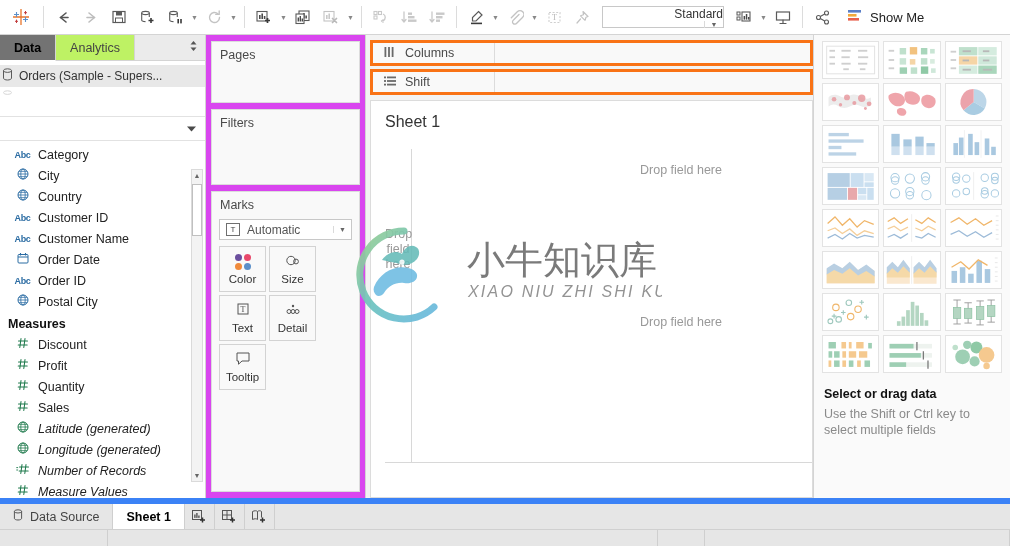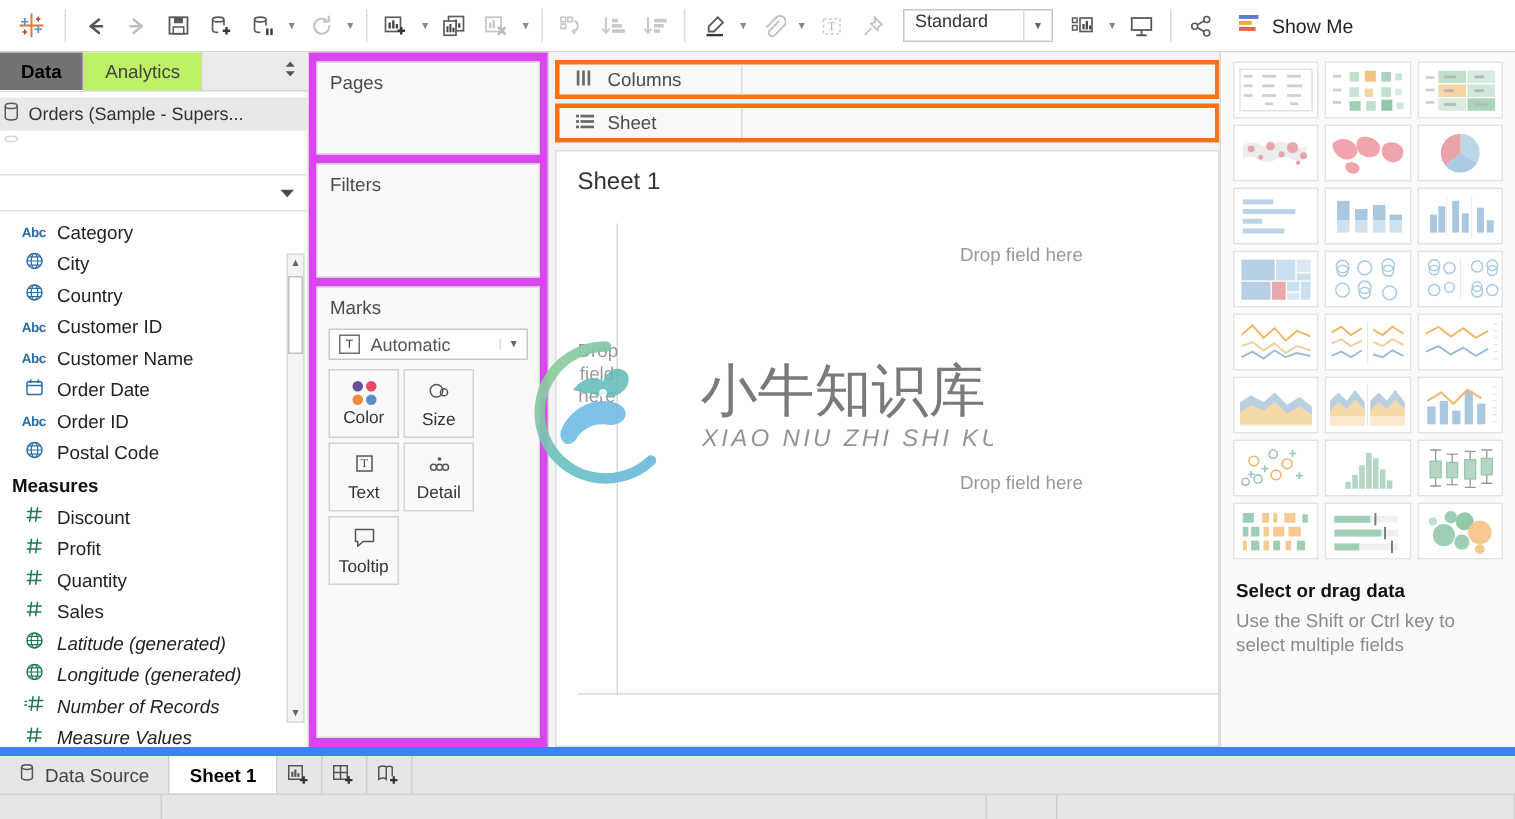--- a/index.html
+++ b/index.html
@@ -23,22 +23,22 @@
     cursor: pointer; color: #5a5a5a;
   }
   .tb-btn.dim { color: #bdbdbd; }
   .tb-sep { width: 1px; height: 22px; background: #dcdcdc; margin: 0 5px; }
   .tb-caret {
     width: 11px; height: 26px; display: flex; align-items: center;
     justify-content: center; cursor: pointer; color: #888; font-size: 7px;
   }
   .logo-wrap { width: 34px; display: flex; align-items: center; justify-content: center; cursor: pointer; }
   .fit-select {
-    width: 100px; height: 22px; border: 1px solid #c8c8c8; background: #fff;
-    display: flex; align-items: flex-start; margin: 0 6px; cursor: pointer;
+    width: 122px; height: 22px; border: 1px solid #c8c8c8; background: #fff;
+    display: flex; align-items: flex-end; margin: 0 6px; cursor: pointer; flex-direction: column;
   }
   .fit-label { flex: 1; padding-left: 7px; font-size: 12px; color: #333; }
   .fit-arrow {
     width: 19px; height: 20px; border-left: 1px solid #dadada;
     display: flex; align-items: center; justify-content: center;
     font-size: 7px; color: #666;
   }
   .showme {
     display: flex; align-items: center; gap: 7px; margin-left: 4px;
     padding: 3px 7px; cursor: pointer; font-size: 13px; color: #222;
@@ -476,21 +476,21 @@
             <span class="f-name">Order ID</span>
           </div>
           <div class="f-row">
             <span class="f-ico">
               <svg width="12" height="12" viewBox="0 0 12 12">
                   <circle cx="6" cy="6" r="5" stroke="#2b6ca3" fill="none" stroke-width="1"></circle>
                   <ellipse cx="6" cy="6" rx="2.2" ry="5" stroke="#2b6ca3" fill="none" stroke-width=".8"></ellipse>
                   <path d="M1 6h10M2 3.3h8M2 8.7h8" stroke="#2b6ca3" stroke-width=".8"></path>
                 </svg>
             </span>
-            <span class="f-name">Postal Code</span>
+            <span class="f-name">Postal City</span>
           </div>
         </div>
 
         <div class="grp-head">Measures</div>
 
         <div>
           <div class="f-row">
             <span class="f-ico">
               <svg width="12" height="12" viewBox="0 0 12 12">
                   <path d="M4 1.5L2.8 10.5M8 1.5L6.8 10.5M1.5 4h9M1.2 8h9" stroke="#1f7a4d" stroke-width="1.05" stroke-linecap="round"></path>
@@ -654,21 +654,21 @@
           <span>
             <svg width="14" height="12" viewBox="0 0 14 12">
                 <rect x="1" y="1.5" width="2" height="1.8" fill="#6a6a6a"></rect>
                 <rect x="4" y="1.5" width="9" height="1.8" fill="#6a6a6a"></rect>
                 <rect x="1" y="5.1" width="2" height="1.8" fill="#6a6a6a"></rect>
                 <rect x="4" y="5.1" width="9" height="1.8" fill="#6a6a6a"></rect>
                 <rect x="1" y="8.7" width="2" height="1.8" fill="#6a6a6a"></rect>
                 <rect x="4" y="8.7" width="9" height="1.8" fill="#6a6a6a"></rect>
               </svg>
           </span>
-          <span>Sheet</span>
+          <span>Shift</span>
         </div>
         <div class="shelf-drop"></div>
       </div>
 
       <div class="sheet">
         <div class="sheet-title">Sheet 1</div>
         <div class="plot">
           <div class="axis-v"></div>
           <div class="axis-h"></div>
           <div class="drop-top">Drop field here</div>

